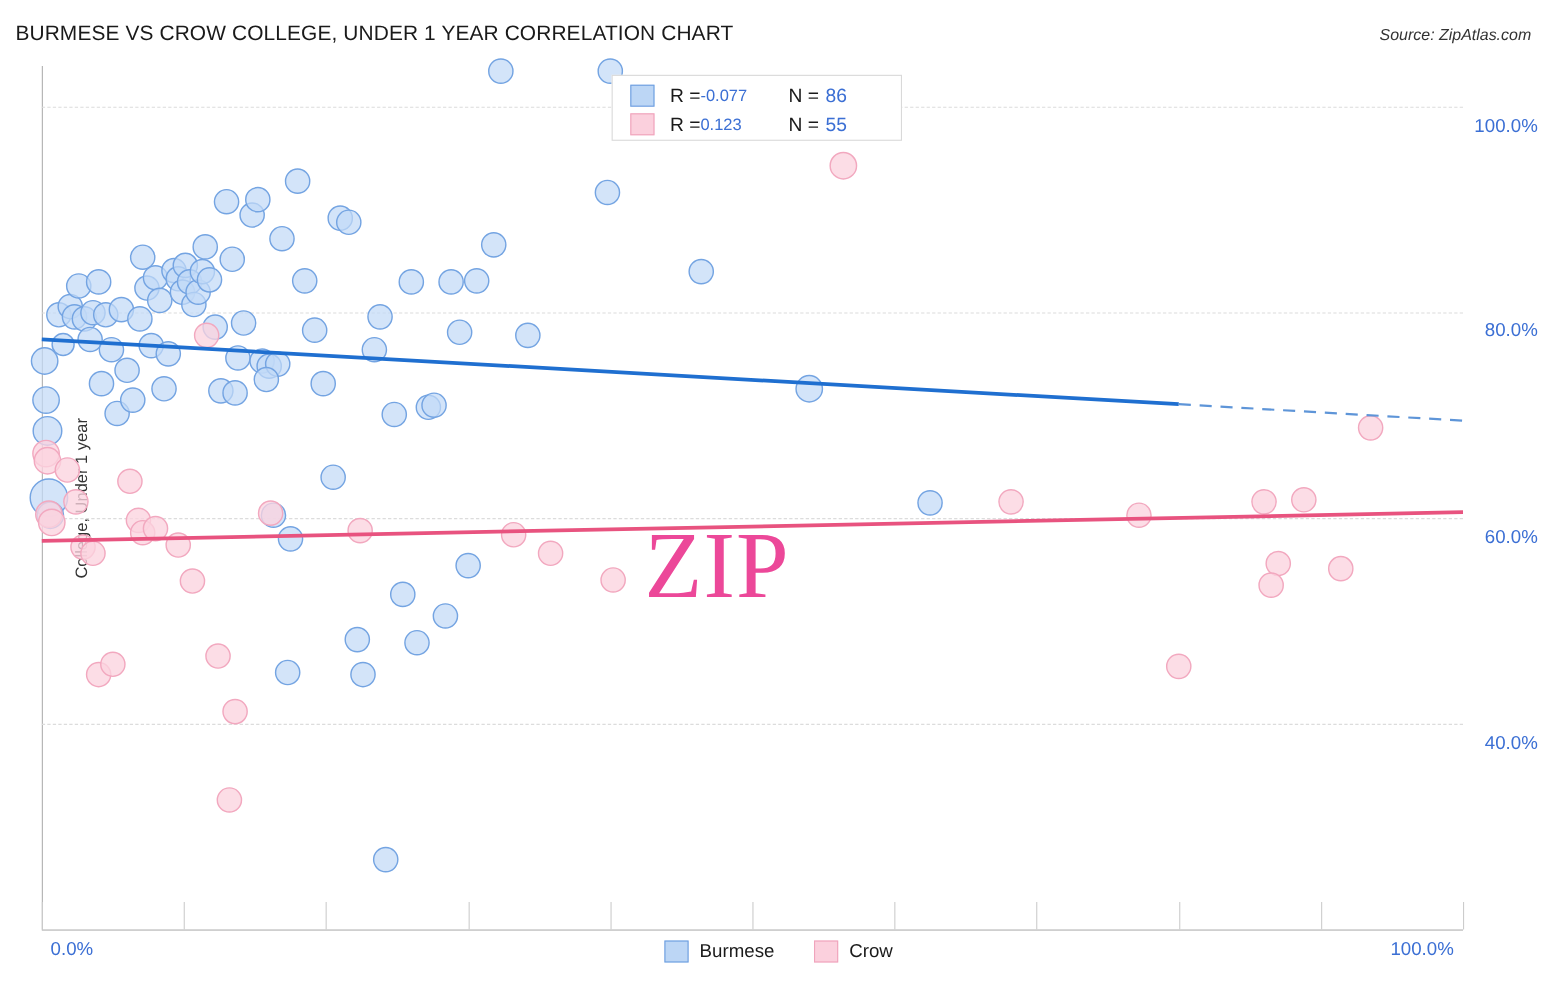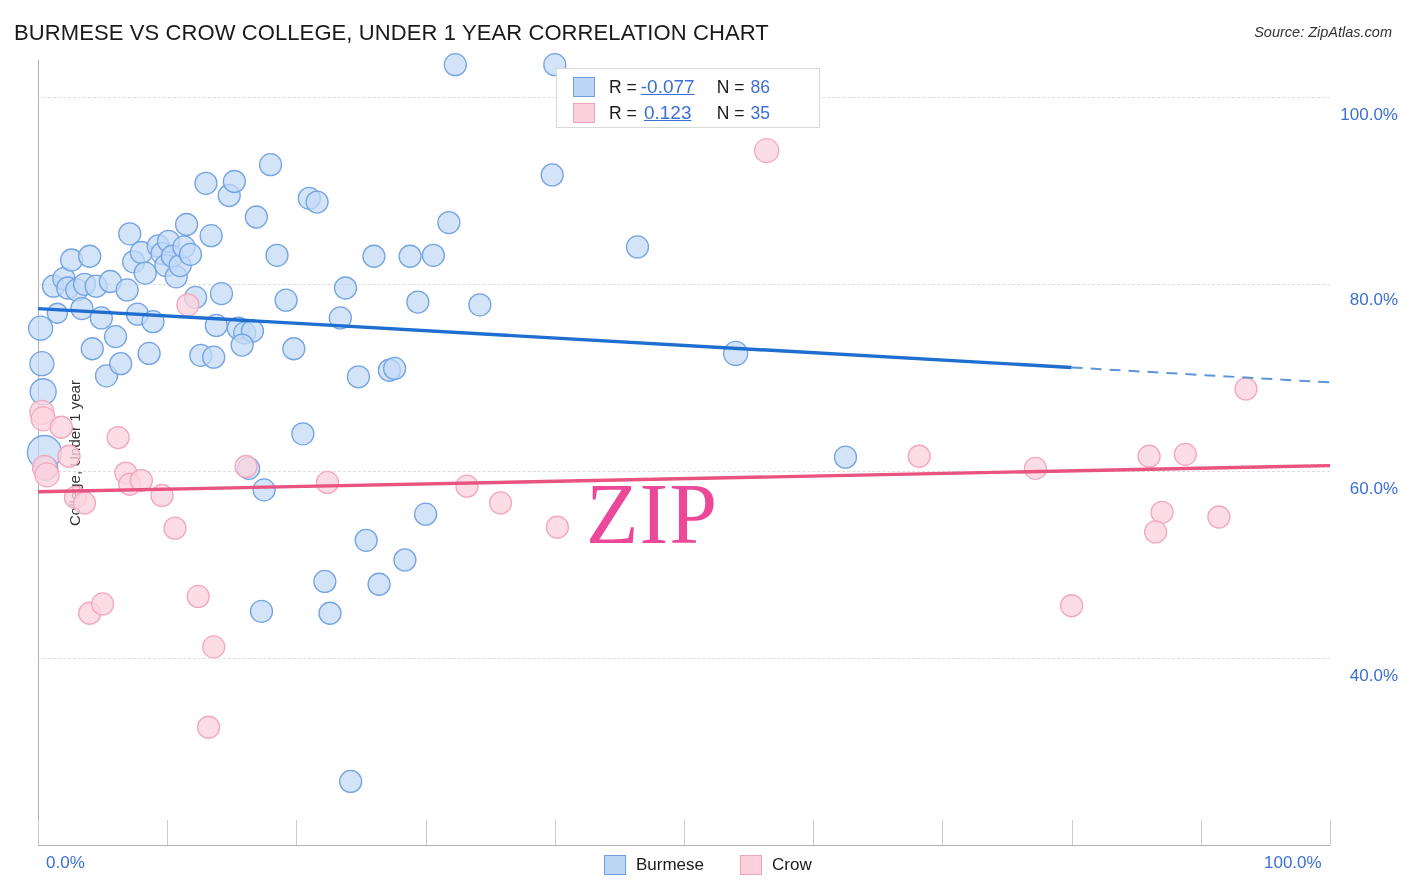--- a/index.html
+++ b/index.html
@@ -15,21 +15,21 @@
     overflow: hidden;
   }
   #root {
     position: absolute;
     inset: 0;
   }
   .chart-title {
     position: absolute;
     left: 14px;
     top: 20px;
-    font-size: 22px;
+    font-size: 19px;
     color: #1a1a1a;
     letter-spacing: 0.1px;
     white-space: nowrap;
   }
   .source-label {
     position: absolute;
     right: 14px;
     top: 24px;
     font-size: 14.5px;
     font-style: italic;
@@ -166,24 +166,23 @@
     background: #fbd0dd;
     border: 1px solid #f0a4bc;
   }
   .stats-rlabel {
     margin-left: 14px;
     font-size: 17.5px;
     color: #1a1a1a;
   }
   .stats-rvalue {
     width: 62px;
-    text-align: center;
-    font-size: 19px;
+    text-align: left;
+    font-size: 15px;
     color: #3b6fd4;
-    text-decoration: underline;
   }
   .stats-nlabel {
     margin-left: 18px;
     font-size: 17.5px;
     color: #1a1a1a;
   }
   .stats-nvalue {
     margin-left: 6px;
     font-size: 17.5px;
     color: #3b6fd4;
@@ -447,21 +446,21 @@
       <span class="stats-rlabel">R =</span>
       <span class="stats-rvalue">-0.077</span>
       <span class="stats-nlabel">N =</span>
       <span class="stats-nvalue">86</span>
     </div>
     <div class="stats-row r2">
       <span class="swatch pink"></span>
       <span class="stats-rlabel">R =</span>
       <span class="stats-rvalue">0.123</span>
       <span class="stats-nlabel">N =</span>
-      <span class="stats-nvalue">35</span>
+      <span class="stats-nvalue">55</span>
     </div>
   </div>
 
   <div class="bottom-legend">
     <div class="bl-item">
       <span class="bl-swatch blue"></span>
       <span class="bl-label">Burmese</span>
     </div>
     <div class="bl-item">
       <span class="bl-swatch pink"></span>

